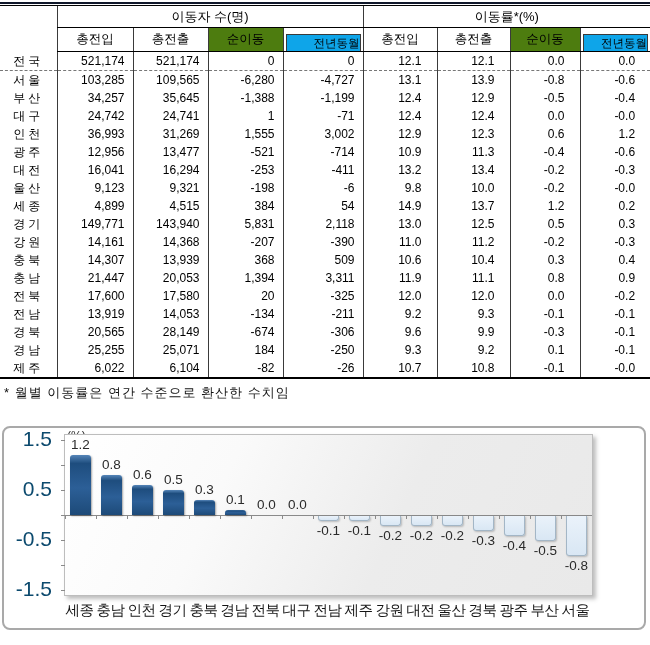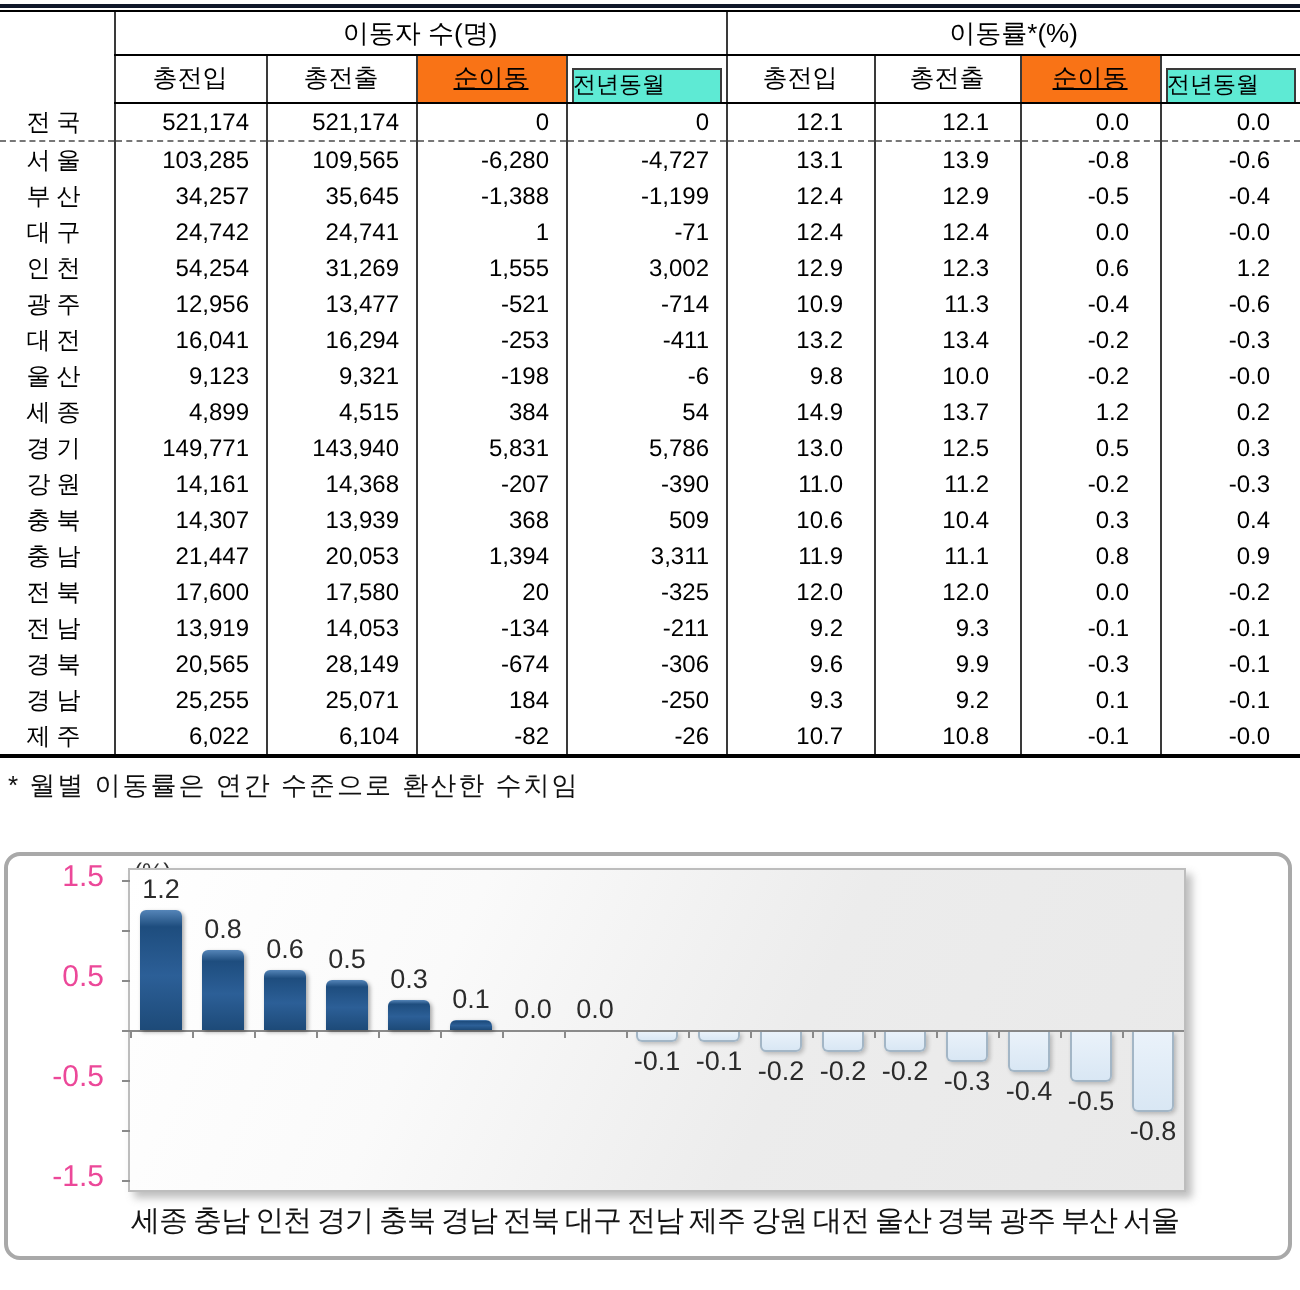--- a/index.html
+++ b/index.html
@@ -6,42 +6,42 @@
   body{width:650px;height:645px;font-family:"Liberation Sans","DejaVu Sans",sans-serif;color:#000;overflow:hidden;}
 
   
   .tbl-wrap{border-top:2px solid #0f172a;padding-top:1px;margin:2px 0 0 0;}
   table.stat{border-collapse:collapse;table-layout:fixed;width:650px;border-bottom:2px solid #000;}
   table.stat th,table.stat td{padding:0;font-weight:normal;overflow:hidden;white-space:nowrap;}
   tr.h1 th{height:21px;font-size:13px;border-top:1px solid #000;border-bottom:1px solid #000;background:#fff;}
   tr.h1 th.corner{border-top:1px solid #000;border-bottom:none;}
   tr.h2 th{height:23px;font-size:12.5px;border-bottom:1.5px solid #000;}
   th.vline,td.vline{border-left:1px solid #3a3a3a;}
-  tr.h2 th.gray{background:#f97316;text-decoration:underline;}
+  tr.h2 th.gray{background:#4d7c0f;}
   th.prev{vertical-align:bottom;}
-  .prevbox{margin:0 2px;border:1px solid #3a3a3a;border-bottom:none;background:#5eead4;font-size:11.5px;height:16px;line-height:16px;text-align:left;}
+  .prevbox{margin:0 2px;border:1px solid #3a3a3a;border-bottom:none;background:#0ea5e9;font-size:11.5px;height:16px;line-height:16px;text-align:right;}
   tbody td{height:18px;font-size:12px;line-height:18px;}
   tbody td.region{text-align:center;letter-spacing:3px;font-size:12px;}
   tbody td.num{text-align:right;padding-right:8px;}
   tbody td.rate{text-align:right;padding-right:15px;}
   tbody tr.total td{border-bottom:1px dashed #777;}
 
   .footnote{font-size:13px;letter-spacing:1px;margin:5px 0 0 4px;color:#111;}
 
   
   .chart-panel{position:relative;margin:24px 2px 0 2px;width:644px;height:204px;border:2px solid #a9a9a9;border-radius:8px;background:#fff;box-sizing:border-box;}
   .plot{position:absolute;left:60px;top:6px;width:527px;height:160px;border:1px solid #bdbdbd;background:linear-gradient(115deg,#ffffff 0%,#fafafa 30%,#ececec 62%,#e9e9e9 100%);box-shadow:3px 3px 4px rgba(110,110,110,0.45);}
   .zero-line{position:absolute;left:0;top:80px;width:100%;height:1px;background:#8a8a8a;}
   .bar{position:absolute;}
   .bar.pos{background:linear-gradient(180deg,#5585b8 0%,#1e4d7e 14%,#2c5f97 55%,#1d4a78 100%);border-radius:3px 3px 0 0;box-shadow:1px 1px 2px rgba(0,0,0,0.35);}
   .bar.neg{background:linear-gradient(180deg,#eaf2fa 0%,#d9e7f4 100%);border:1px solid #a3b6c6;border-top:none;border-radius:0 0 3px 3px;box-sizing:border-box;box-shadow:1px 1px 2px rgba(0,0,0,0.22);}
   .dlabel{position:absolute;width:44px;text-align:center;font-size:13.5px;color:#2b2b2b;}
   .ztick{position:absolute;width:1px;height:4px;background:#8a8a8a;}
   .ytickmark{position:absolute;left:-4px;width:4px;height:1px;background:#8a8a8a;}
-  .ylab{position:absolute;left:4px;width:44px;text-align:right;font-size:15px;color:#ec4899;height:18px;line-height:18px;}
+  .ylab{position:absolute;left:4px;width:44px;text-align:right;font-size:21px;color:#0c4a6e;height:18px;line-height:18px;}
   .pct-label{position:absolute;left:63px;top:1px;font-size:12px;color:#333;}
   .xlabels{position:absolute;left:60px;top:173px;width:527px;display:flex;}
   .xlab{flex:1;text-align:center;font-size:14.5px;letter-spacing:-0.5px;color:#141414;white-space:nowrap;}
 </style>
 </head>
 <body>
 
 <div class="tbl-wrap">
 <table class="stat">
   <colgroup>
@@ -116,21 +116,21 @@
           <td class="num vline">24,741</td>
           <td class="num vline">1</td>
           <td class="num vline">-71</td>
           <td class="rate vline">12.4</td>
           <td class="rate vline">12.4</td>
           <td class="rate vline">0.0</td>
           <td class="rate vline">-0.0</td>
         </tr>
         <tr class="">
           <td class="region">인천</td>
-          <td class="num vline">54,254</td>
+          <td class="num vline">36,993</td>
           <td class="num vline">31,269</td>
           <td class="num vline">1,555</td>
           <td class="num vline">3,002</td>
           <td class="rate vline">12.9</td>
           <td class="rate vline">12.3</td>
           <td class="rate vline">0.6</td>
           <td class="rate vline">1.2</td>
         </tr>
         <tr class="">
           <td class="region">광주</td>
@@ -174,21 +174,21 @@
           <td class="rate vline">14.9</td>
           <td class="rate vline">13.7</td>
           <td class="rate vline">1.2</td>
           <td class="rate vline">0.2</td>
         </tr>
         <tr class="">
           <td class="region">경기</td>
           <td class="num vline">149,771</td>
           <td class="num vline">143,940</td>
           <td class="num vline">5,831</td>
-          <td class="num vline">5,786</td>
+          <td class="num vline">2,118</td>
           <td class="rate vline">13.0</td>
           <td class="rate vline">12.5</td>
           <td class="rate vline">0.5</td>
           <td class="rate vline">0.3</td>
         </tr>
         <tr class="">
           <td class="region">강원</td>
           <td class="num vline">14,161</td>
           <td class="num vline">14,368</td>
           <td class="num vline">-207</td>

